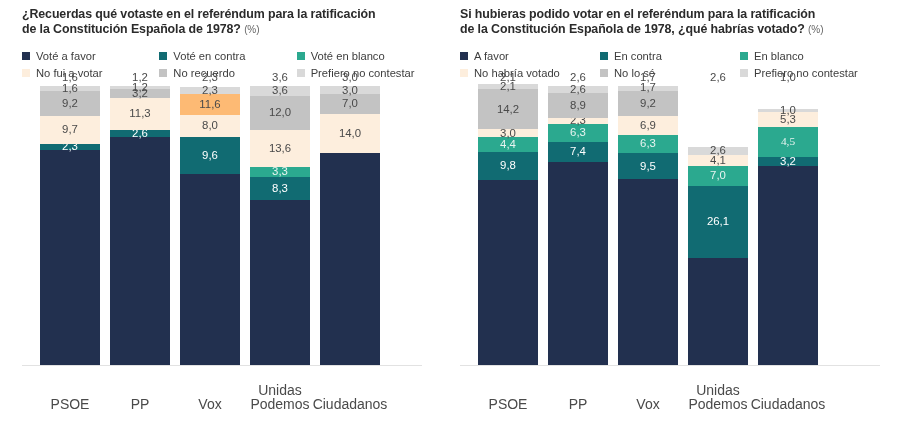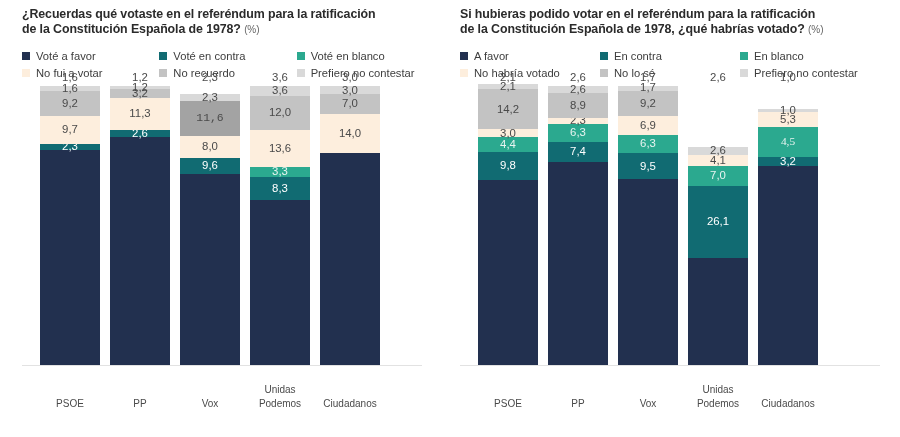--- a/index.html
+++ b/index.html
@@ -37,21 +37,21 @@
   .legend-item{display:flex;align-items:center;font-size:11.2px;color:#3d3d3d;white-space:nowrap;}
   .swatch{width:8px;height:8px;margin-right:6px;flex:0 0 auto;display:inline-block;}
   .axisline{position:absolute;height:1px;background:#e2e2e2;}
 
   .bars{position:absolute;left:0;top:0;width:450px;height:437px;}
   .bar{position:absolute;bottom:72px;width:60px;display:flex;flex-direction:column-reverse;}
   .seg{position:relative;width:100%;display:flex;align-items:center;justify-content:center;box-sizing:border-box;}
   .seg span{font-size:11.4px;line-height:1;white-space:nowrap;}
   .cat{
     position:absolute;bottom:26px;width:90px;text-align:center;
-    font-size:10px;color:#4a4a4a;line-height:14px;
+    font-size:14px;color:#4a4a4a;line-height:14px;
   }
   .outlabel{position:absolute;width:60px;text-align:center;font-size:11.4px;color:#4a4a4a;}
 </style>
 </head>
 <body>
 
 <div class="page">
 
   <div class="panel left">
     <div class="title">
@@ -121,27 +121,27 @@
           <div class="seg" style="height: 3.348px; background: rgb(217, 217, 217);">
             <span style="color: rgb(74, 74, 74);">1,2</span>
           </div>
         </div>
         <div class="outlabel" style="left: 110px; bottom: 354px;">1,2</div>
         <div class="cat" style="left: 95px;">PP</div>
         <div class="bar" style="left: 180px; bottom: 72px;">
           <div class="seg" style="height: 190.836px; background: rgb(34, 48, 79);">
             <span style="color: rgb(255, 255, 255); visibility: hidden;">68,4</span>
           </div>
-          <div class="seg" style="height: 16px; background: rgb(17, 107, 114);">
+          <div class="seg" style="height: 37px; background: rgb(17, 107, 114);">
             <span style="color: rgb(255, 255, 255);">9,6</span>
           </div>
           <div class="seg" style="height: 22.32px; background: rgb(253, 238, 221);">
             <span style="color: rgb(74, 74, 74);">8,0</span>
           </div>
-          <div class="seg" style="height: 35px; background: #a3a3a3; font-family: Liberation Mono, monospace;">
+          <div class="seg" style="height: 21px; background: #fdba74;">
             <span style="color: rgb(74, 74, 74);">11,6</span>
           </div>
           <div class="seg" style="height: 6.417px; background: rgb(217, 217, 217);">
             <span style="color: rgb(74, 74, 74);">2,3</span>
           </div>
         </div>
         <div class="outlabel" style="left: 180px; bottom: 353.721px;">2,3</div>
         <div class="cat" style="left: 165px;">Vox</div>
         <div class="bar" style="left: 250px; bottom: 72px;">
           <div class="seg" style="height: 165.168px; background: rgb(34, 48, 79);">

